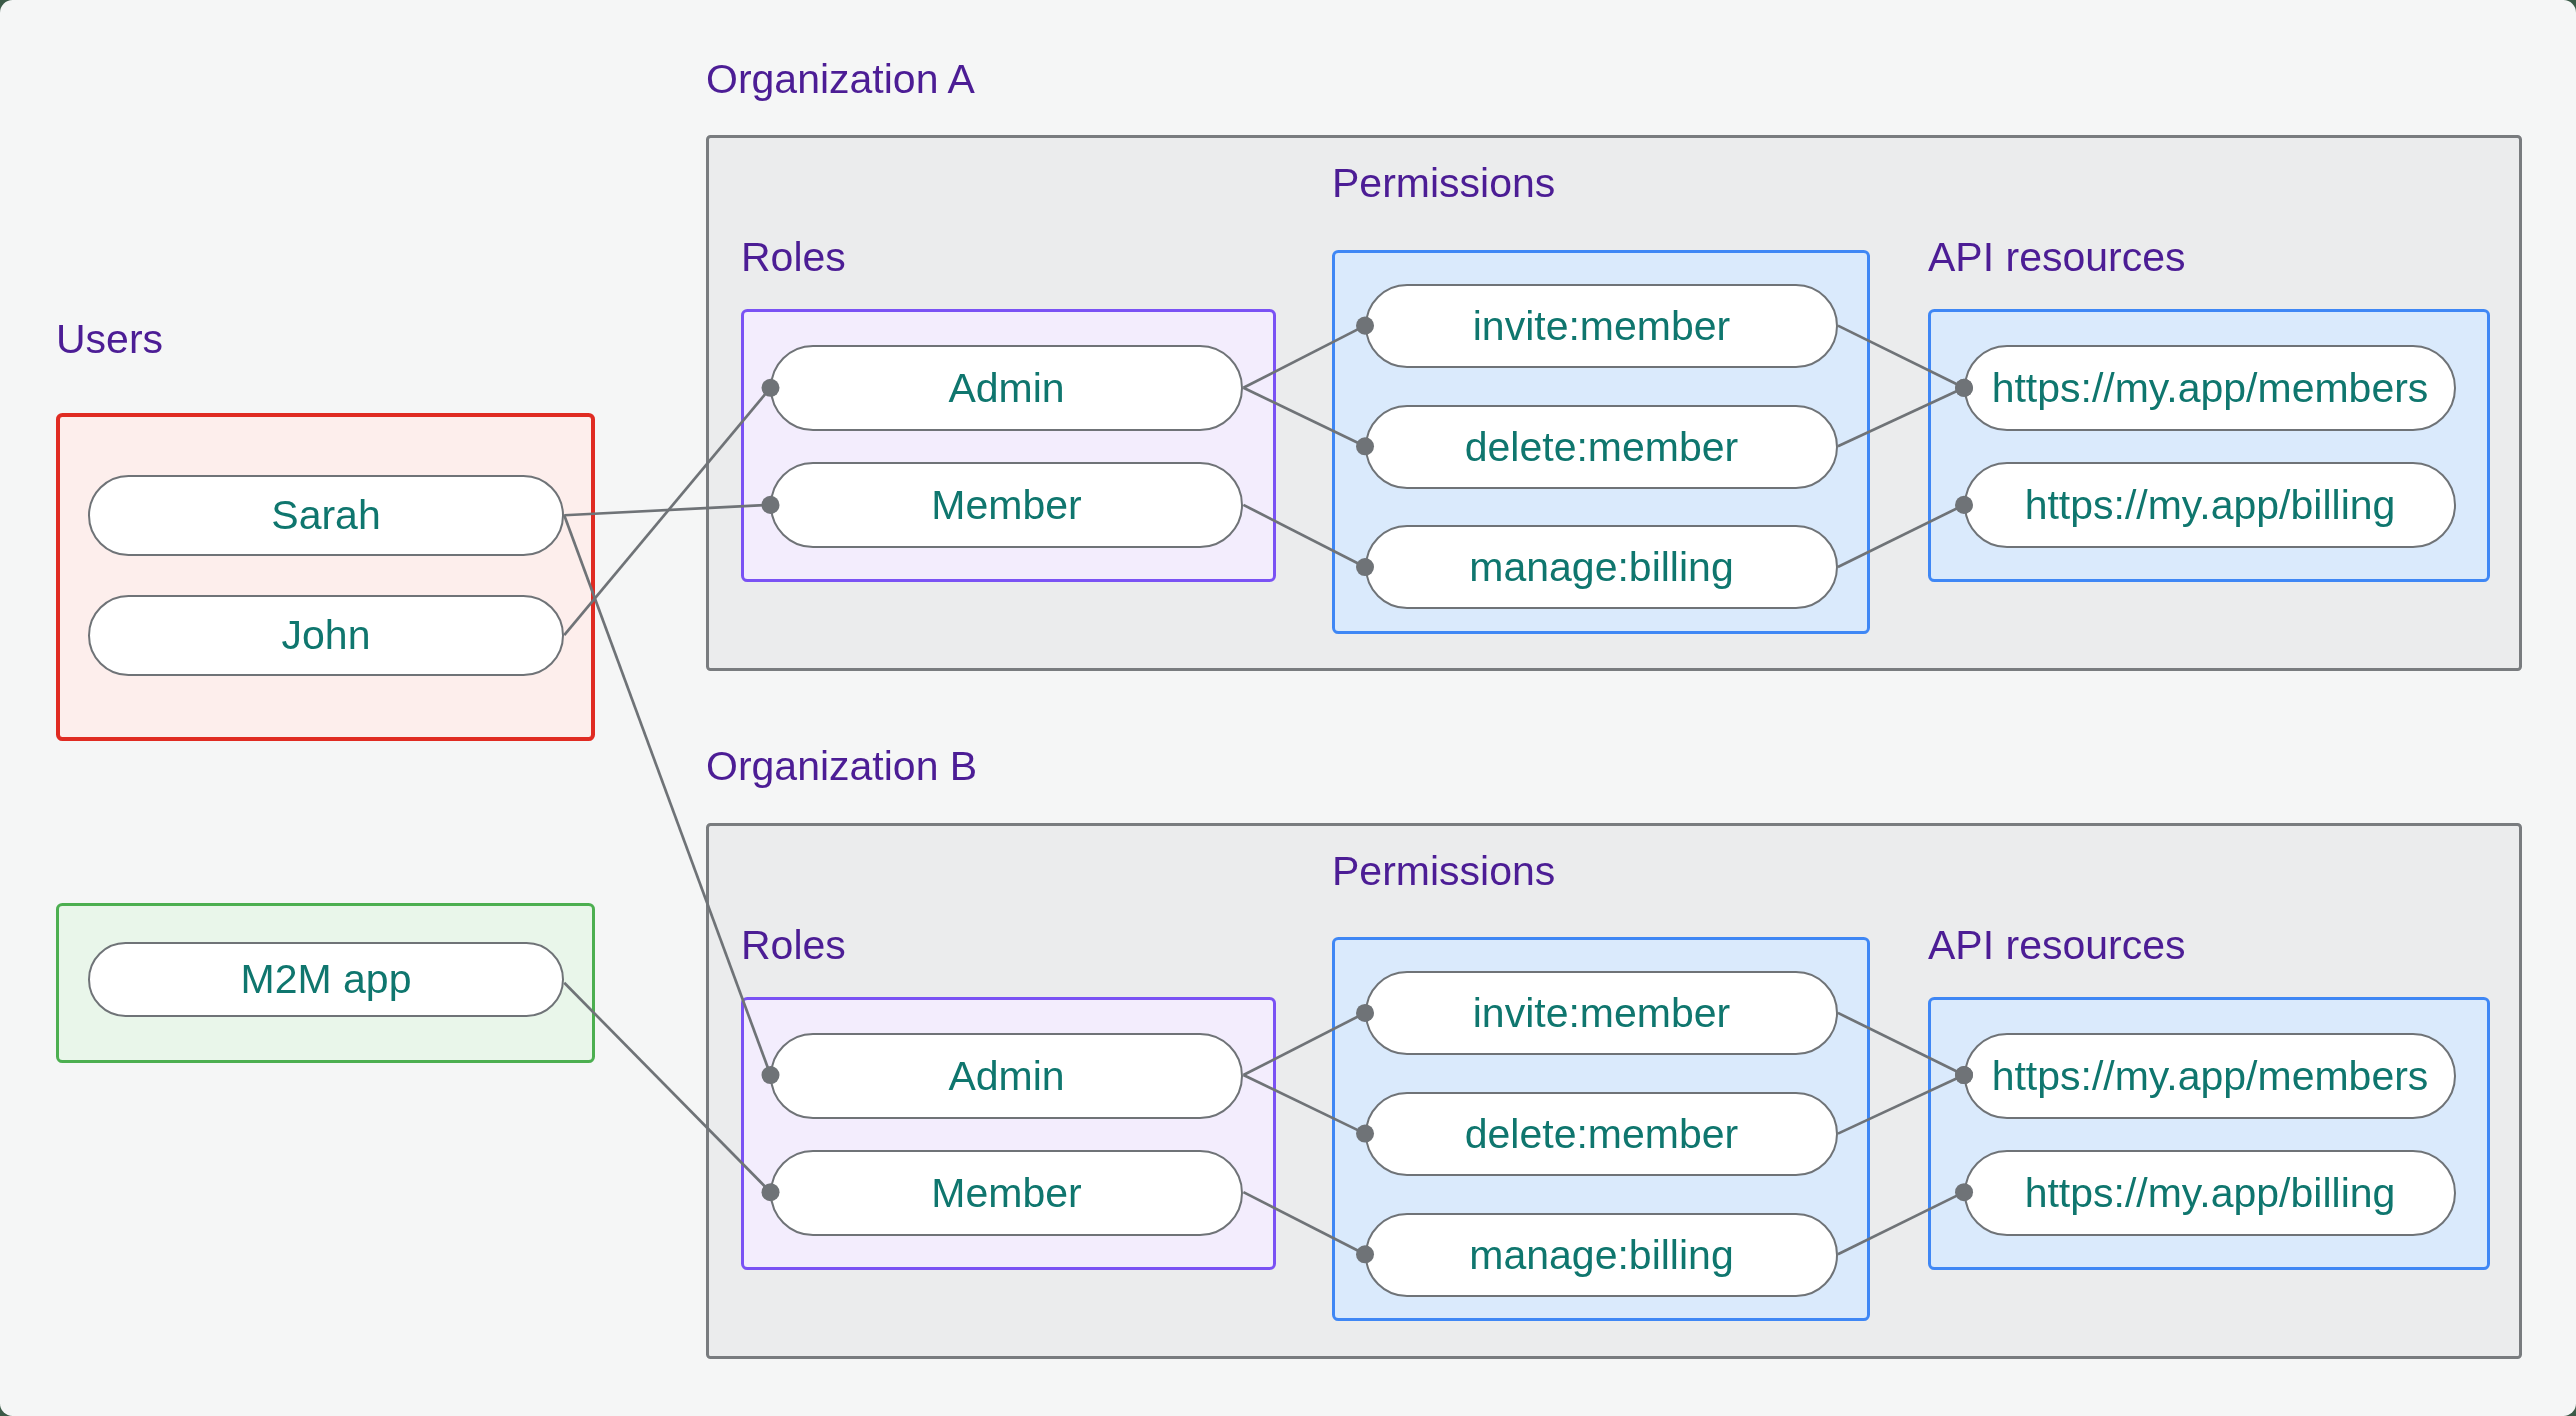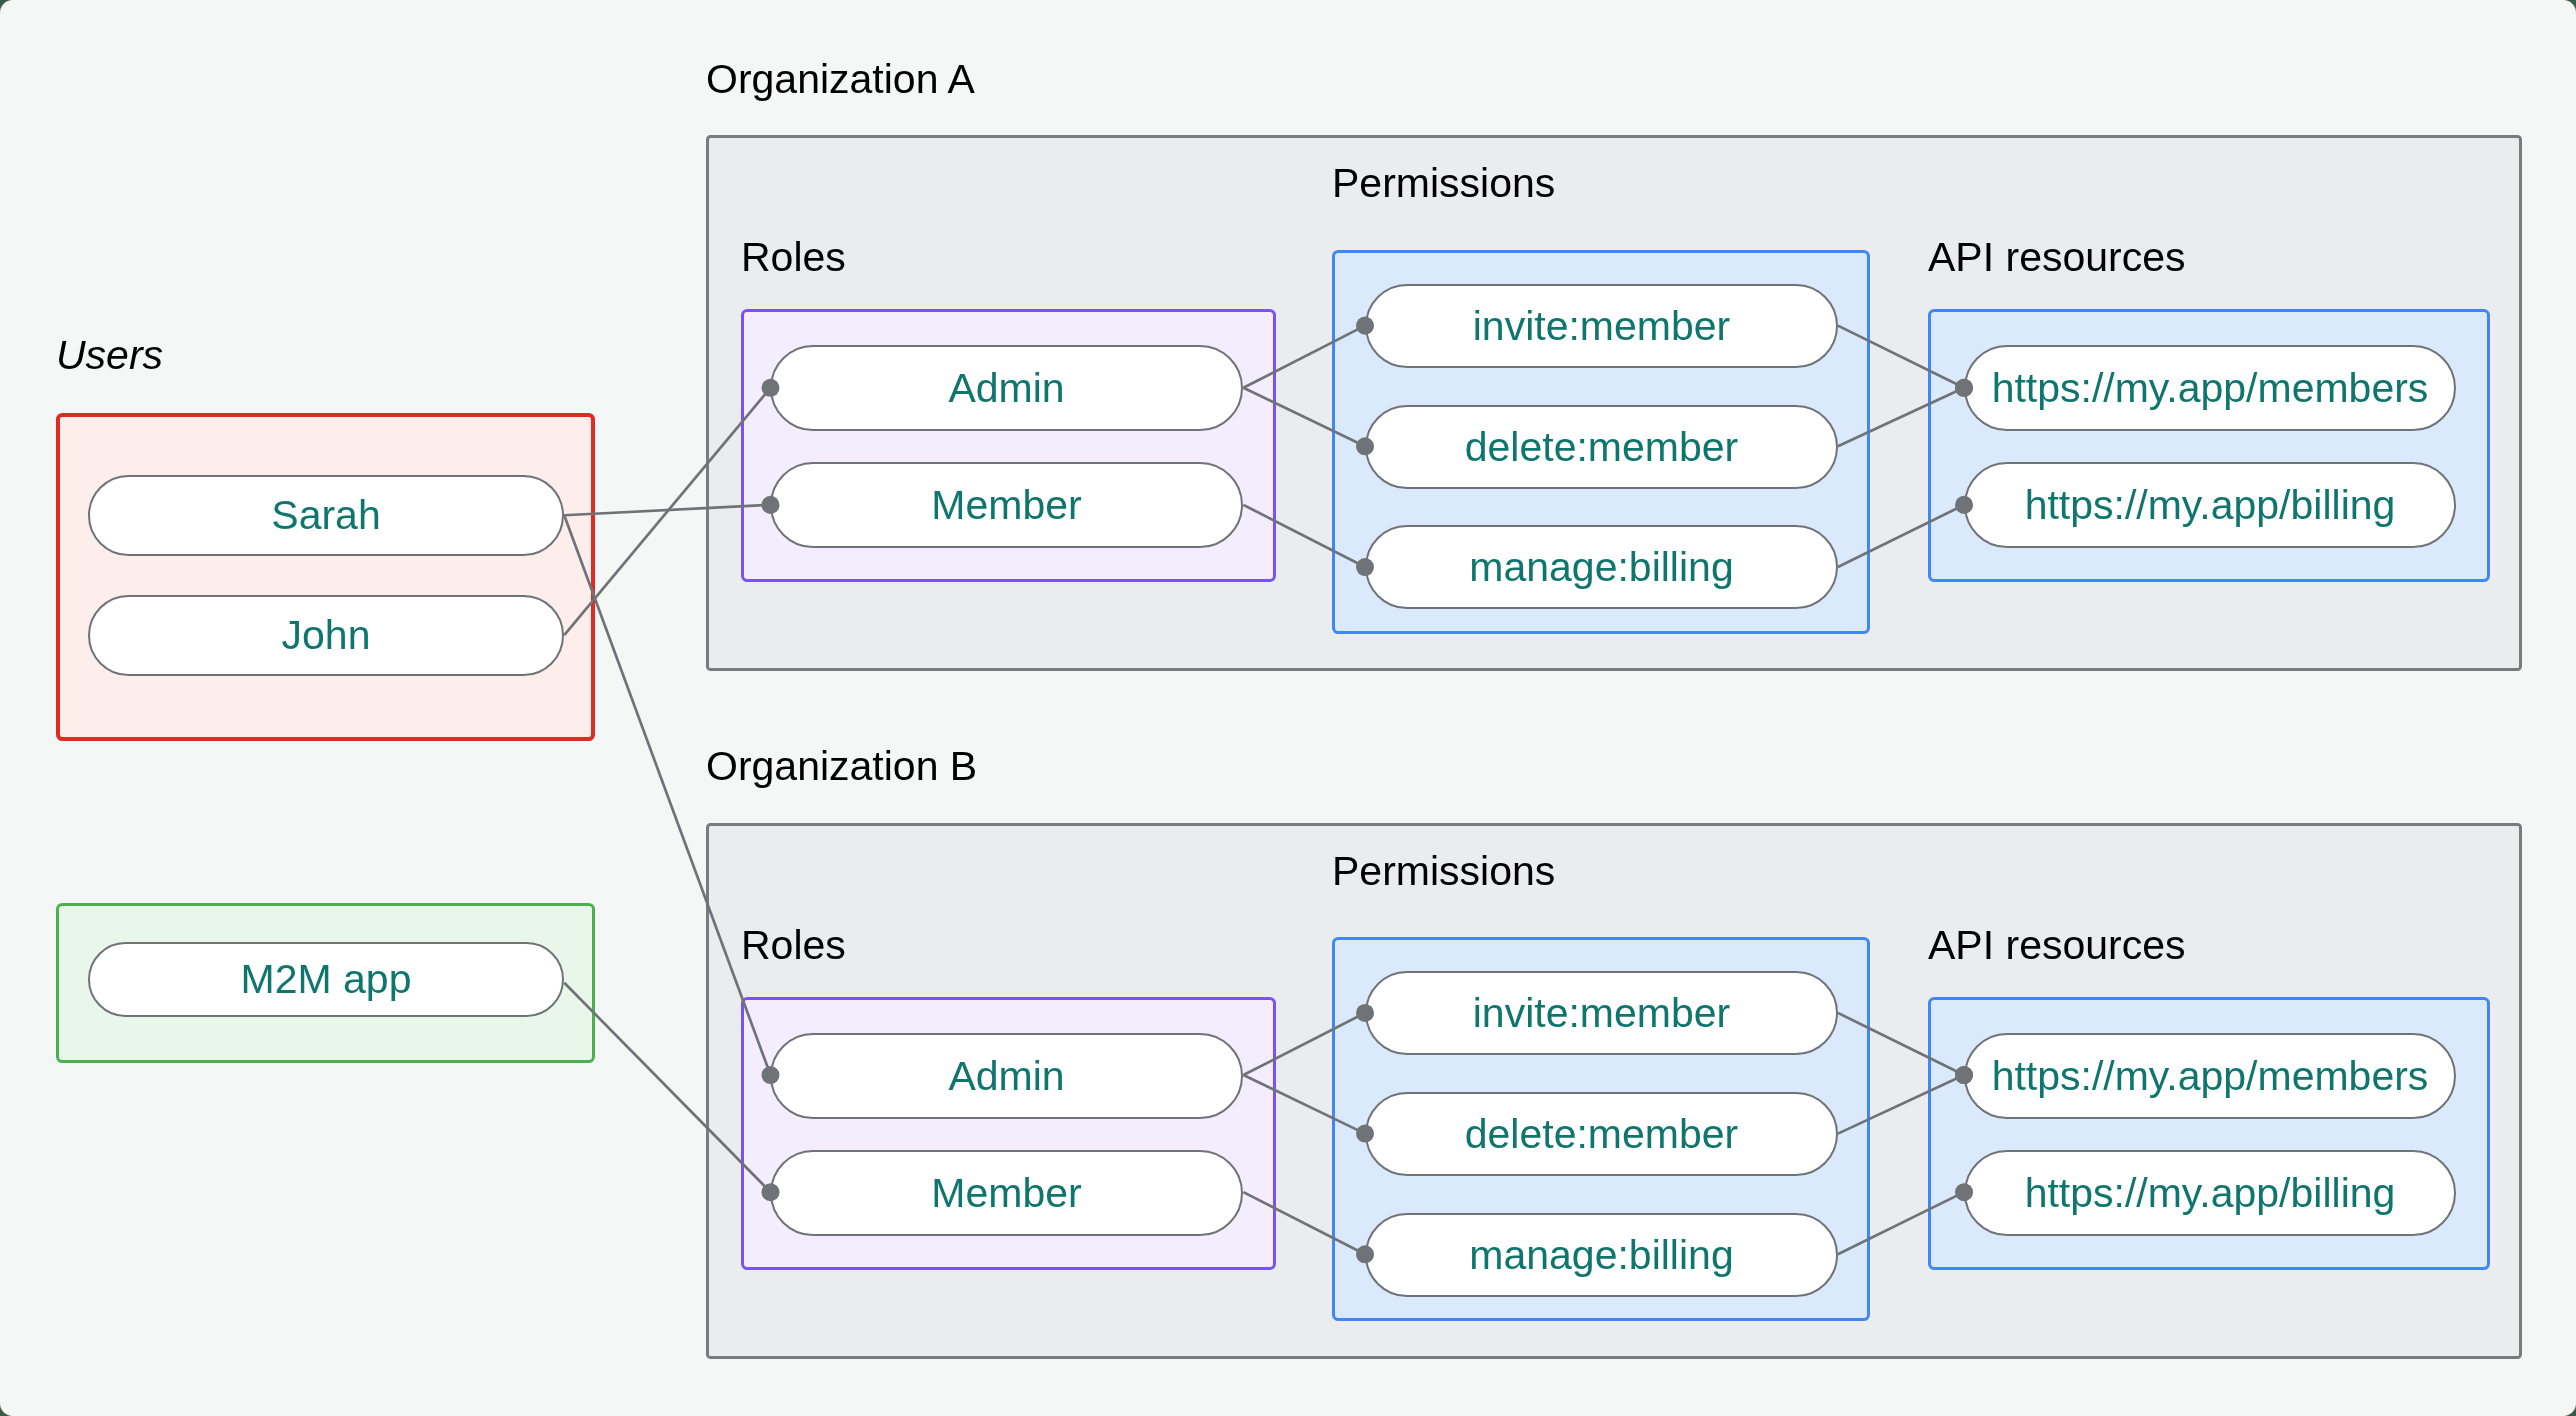--- a/index.html
+++ b/index.html
@@ -2,21 +2,21 @@
 <html style="font-size:14.4px"><head>
 <meta charset="utf-8">
 <title>Organizations diagram</title>
 <style>
   html,body{margin:0;padding:0;background:#3b5a47;font-family:"Liberation Sans","DejaVu Sans",sans-serif;}
   #canvas{
     position:relative;width:2576px;height:1416px;background:#f5f6f6;
     border-radius:12.6px;overflow:hidden;color:#232629;
   }
   .sec-label{
-    position:absolute;font-size:41px;line-height:1.15;color:#000000;white-space:nowrap;
+    position:absolute;font-size:41px;line-height:1.15;color:#4c1d95;white-space:nowrap;
   }
   .gbox{position:absolute;box-sizing:border-box;border-radius:6.3px;}
   .users-box{border:4.5px solid #e02b22;background:#fdeeec;}
   .m2m-box{border:3.6px solid #4caf50;background:#e9f6ea;}
   .org-box{border:3.6px solid #797c7f;background:#ebeced;border-radius:4.5px;}
   .roles-box{border:3.6px solid #7a52f4;background:#f3edfd;}
   .perms-box{border:3.6px solid #3f87f5;background:#daeafc;}
   .pill{
     position:absolute;box-sizing:border-box;background:#ffffff;border:2.7px solid #6f7377;
     border-radius:900px;display:flex;align-items:center;justify-content:center;
@@ -57,21 +57,21 @@
       <line x1="1380" y1="1323.5" x2="1515" y2="1392.5" stroke="#6f7377" stroke-width="3"></line>
       <circle cx="1515" cy="1392.5" r="10" fill="#6f7377"></circle>
       <line x1="2040" y1="1124.5" x2="2180" y2="1193.5" stroke="#6f7377" stroke-width="3"></line>
       <circle cx="2180" cy="1193.5" r="10" fill="#6f7377"></circle>
       <line x1="2040" y1="1258.5" x2="2180" y2="1193.5" stroke="#6f7377" stroke-width="3"></line>
       <circle cx="2180" cy="1193.5" r="10" fill="#6f7377"></circle>
       <line x1="2040" y1="1392.5" x2="2180" y2="1323.5" stroke="#6f7377" stroke-width="3"></line>
       <circle cx="2180" cy="1323.5" r="10" fill="#6f7377"></circle>
     </svg>
 
-  <div class="sec-label" style="left:56px;top:332px;font-style:italic;">Users</div>
+  <div class="sec-label" style="left:56px;top:316px;">Users</div>
   <div class="gbox users-box" style="left:56px;top:413px;width:539px;height:328px;"></div>
   <div class="pill" style="left:88px;top:595px;width:476px;height:81px;">John</div>
   <div class="pill" style="left:88px;top:475px;width:476px;height:81px;">Sarah</div>
 
   <div class="gbox m2m-box" style="left:56px;top:903px;width:539px;height:160px;"></div>
   <div class="pill" style="left:88px;top:942px;width:476px;height:75px;">M2M app</div>
 
   <div class="sec-label" style="left:706px;top:56px;">Organization A</div>
   <div class="gbox org-box" style="left:706px;top:135px;width:1816px;height:536px;"></div>
 

